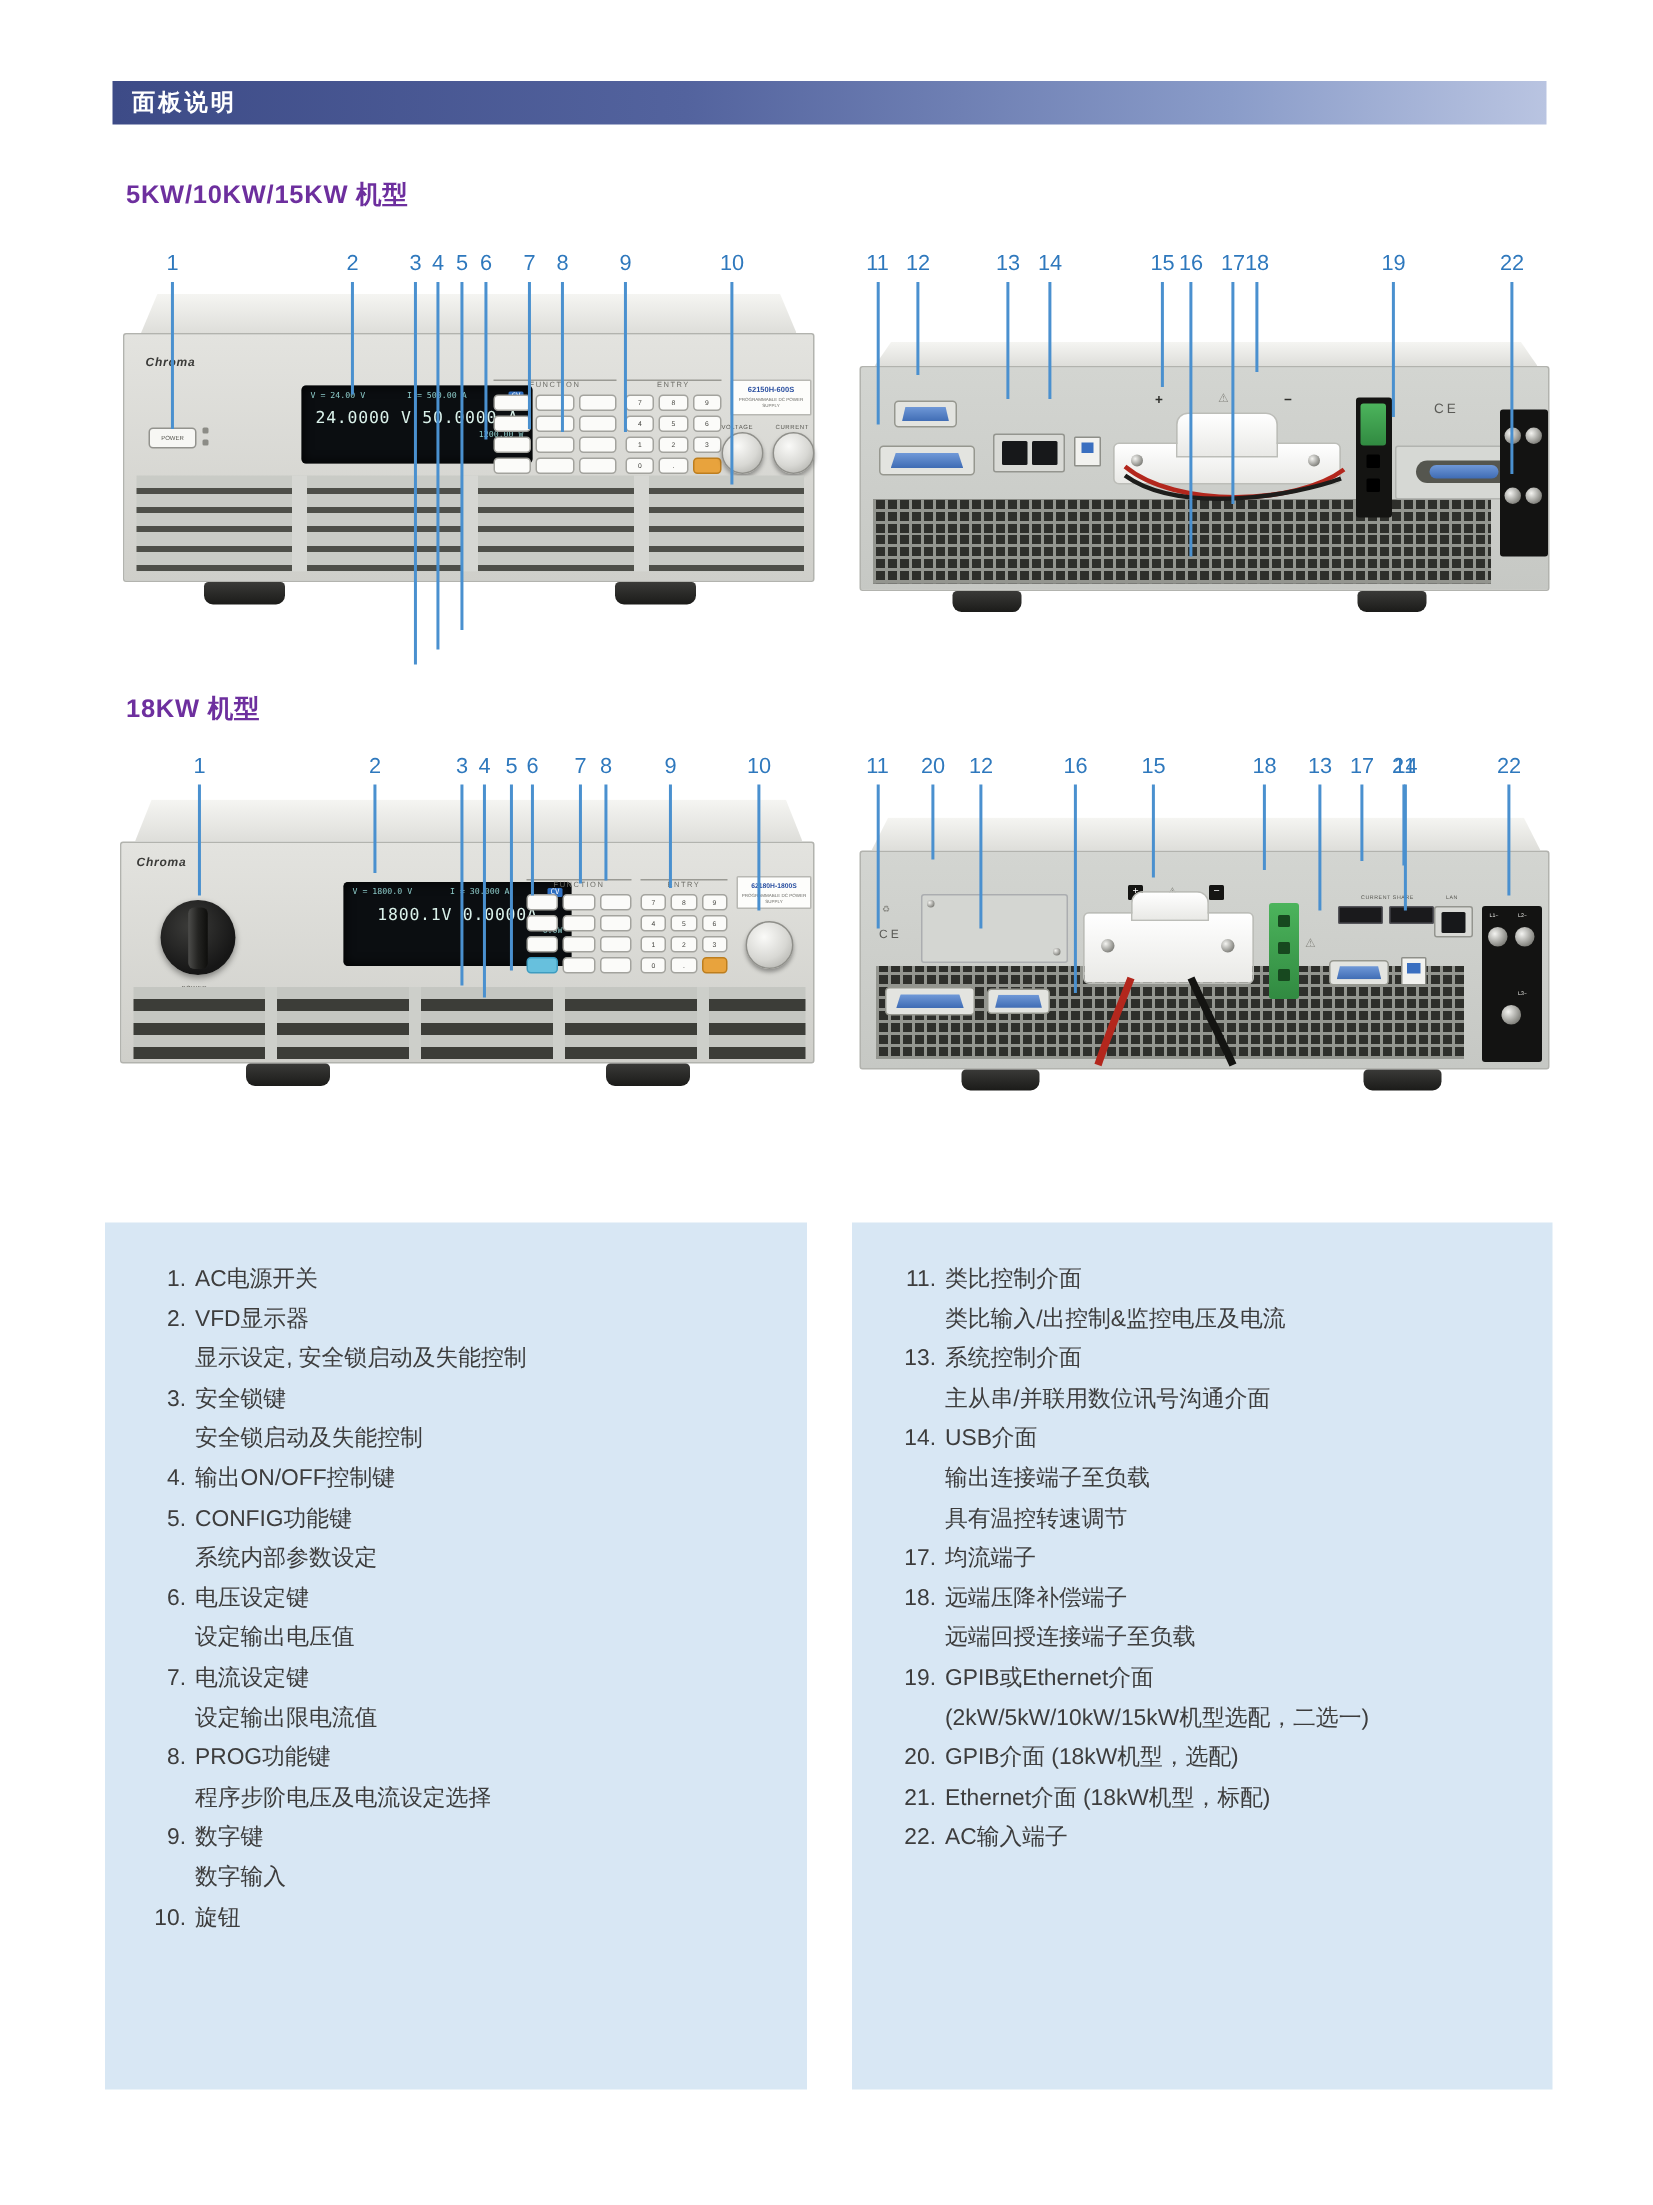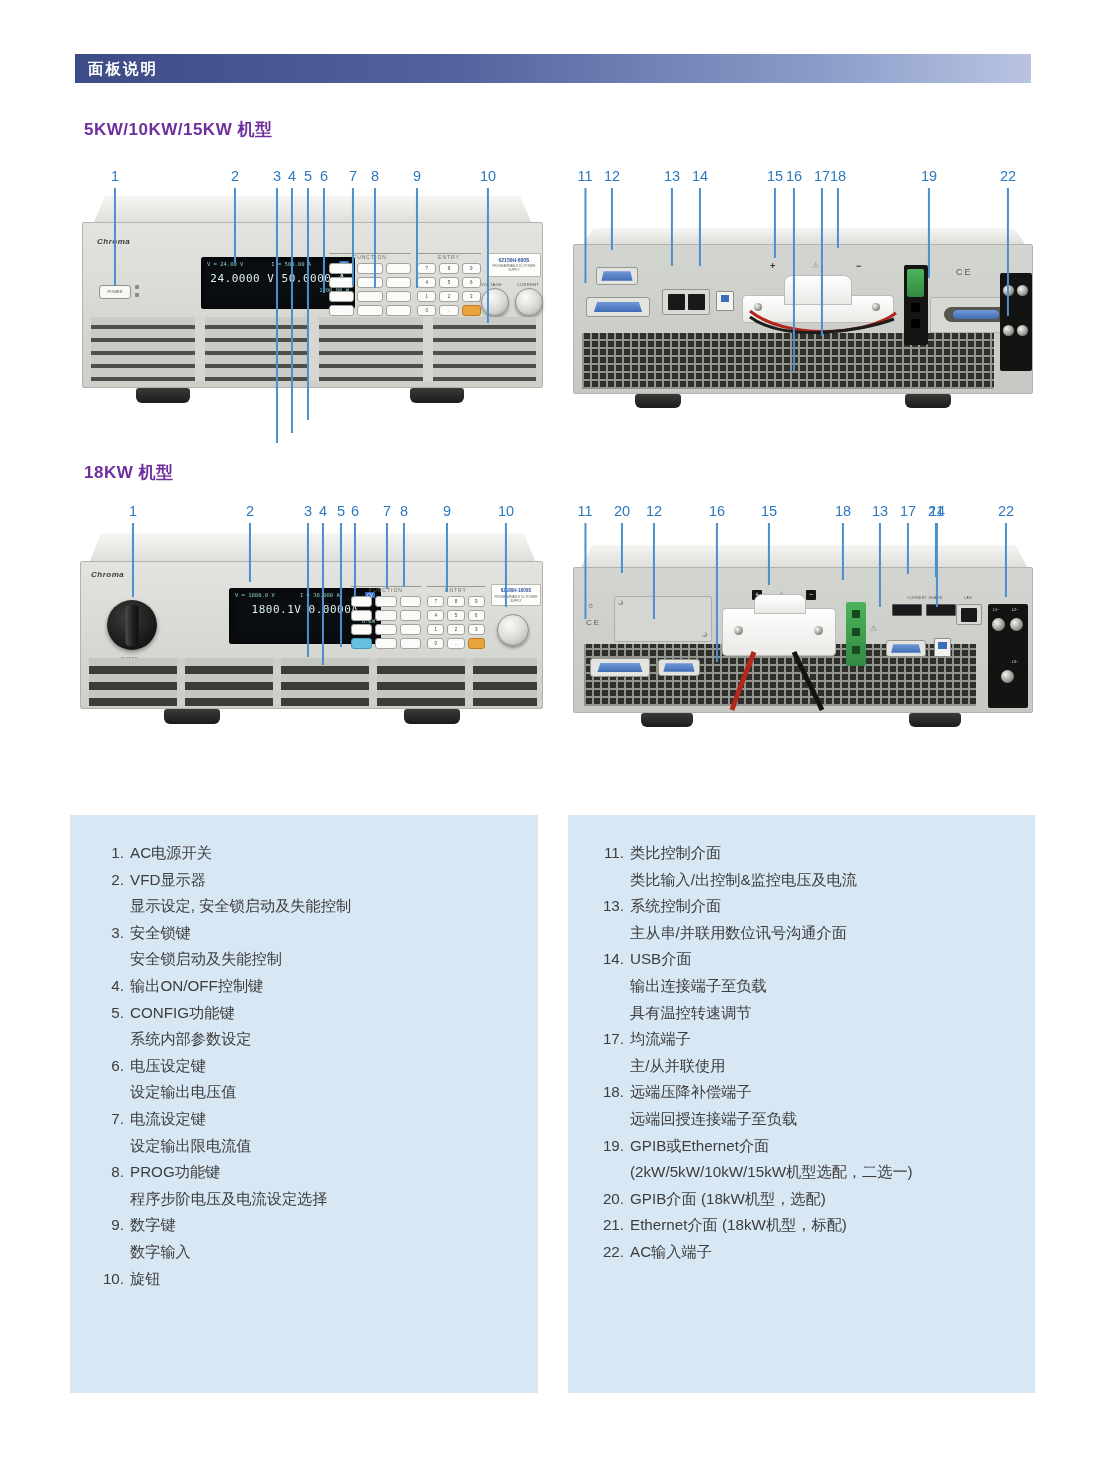--- a/index.html
+++ b/index.html
@@ -609,21 +609,20 @@
       <div class="legend-item">
         <span class="legend-num">14.</span>
         <span class="legend-title">USB介面</span>
       </div>
       <div class="legend-desc">输出连接端子至负载</div>
       <div class="legend-desc">具有温控转速调节</div>
       <div class="legend-item">
         <span class="legend-num">17.</span>
         <span class="legend-title">均流端子</span>
       </div>
-      <div class="legend-desc">主/从并联使用</div>
       <div class="legend-item">
         <span class="legend-num">18.</span>
         <span class="legend-title">远端压降补偿端子</span>
       </div>
       <div class="legend-desc">远端回授连接端子至负载</div>
       <div class="legend-item">
         <span class="legend-num">19.</span>
         <span class="legend-title">GPIB或Ethernet介面</span>
       </div>
       <div class="legend-desc">(2kW/5kW/10kW/15kW机型选配，二选一)</div>

